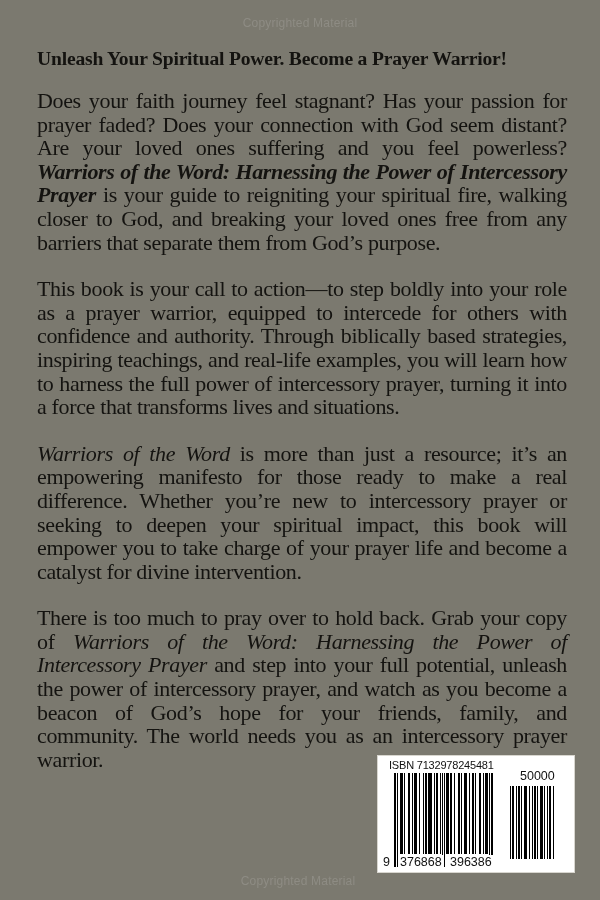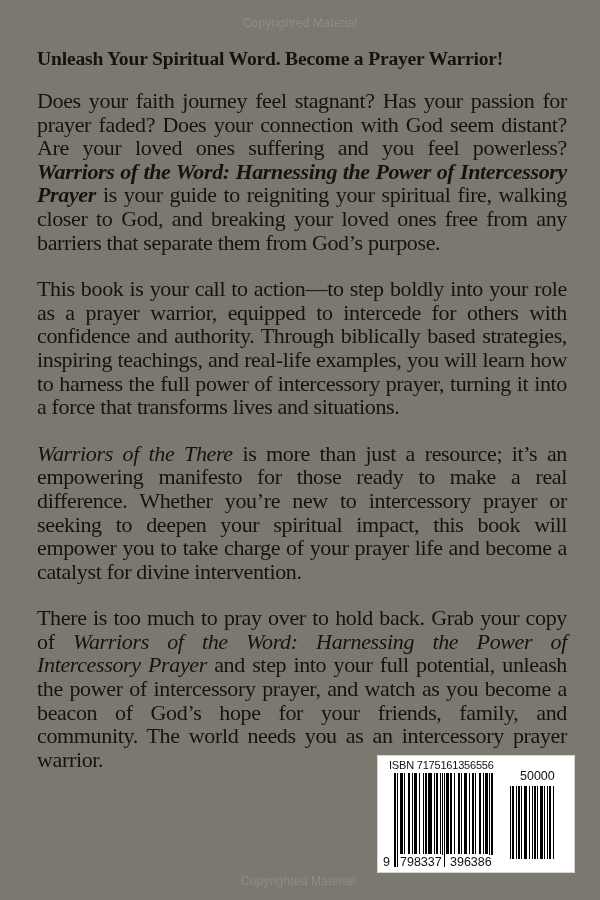--- a/index.html
+++ b/index.html
@@ -96,41 +96,41 @@
       font-size: 12.5px;
       color: #111;
     }
   </style>
 </head>
 <body>
 
 <div class="watermark top">Copyrighted Material</div>
 
 <div class="content">
-  <div class="headline">Unleash Your Spiritual Word. Become a Prayer Warrior!</div>
+  <div class="headline">Unleash Your Spiritual Power. Become a Prayer Warrior!</div>
 
   <p class="para">
     <span>Does your faith journey feel stagnant? Has your passion for prayer faded? Does your connection with God seem distant? Are your loved ones suffering and you feel powerless? </span><span class="bi">Warriors of the Word: Harnessing the Power of Intercessory Prayer</span><span> is your guide to reigniting your spiritual fire, walking closer to God, and breaking your loved ones free from any barriers that separate them from God’s purpose.</span>
   </p>
 
   <p class="para">
     <span>This book is your call to action—to step boldly into your role as a prayer warrior, equipped to intercede for others with confidence and authority. Through biblically based strategies, inspiring teachings, and real-life examples, you will learn how to harness the full power of intercessory prayer, turning it into a force that transforms lives and situations.</span>
   </p>
 
   <p class="para">
-    <span class="it">Warriors of the There</span><span> is more than just a resource; it’s an empowering manifesto for those ready to make a real difference. Whether you’re new to intercessory prayer or seeking to deepen your spiritual impact, this book will empower you to take charge of your prayer life and become a catalyst for divine intervention.</span>
+    <span class="it">Warriors of the Word</span><span> is more than just a resource; it’s an empowering manifesto for those ready to make a real difference. Whether you’re new to intercessory prayer or seeking to deepen your spiritual impact, this book will empower you to take charge of your prayer life and become a catalyst for divine intervention.</span>
   </p>
 
   <p class="para">
     <span>There is too much to pray over to hold back. Grab your copy of </span><span class="it">Warriors of the Word: Harnessing the Power of Intercessory Prayer</span><span> and step into your full potential, unleash the power of intercessory prayer, and watch as you become a beacon of God’s hope for your friends, family, and community. The world needs you as an intercessory prayer warrior.</span>
   </p>
 </div>
 
 <div class="barcode-box">
-  <div class="isbn-label">ISBN 7175161356556</div>
+  <div class="isbn-label">ISBN 7132978245481</div>
 
   <div class="bars-main">
     <div class="bar" style="width:2px"></div>
       <div class="gap" style="width:1px"></div>
       <div class="bar" style="width:1px"></div>
     <div class="gap" style="width:2px"></div>
       <div class="bar short" style="width:3px"></div>
       <div class="gap" style="width:1px"></div>
       <div class="bar short" style="width:1px"></div>
       <div class="gap" style="width:3px"></div>
@@ -182,21 +182,21 @@
       <div class="gap" style="width:1px"></div>
       <div class="bar short" style="width:3px"></div>
       <div class="gap" style="width:1px"></div>
     <div class="bar" style="width:1px"></div>
       <div class="gap" style="width:1px"></div>
       <div class="bar" style="width:2px"></div>
   </div>
 
   <div class="digits-main">
     <span style="left:0">9</span>
-    <span style="left:17px">798337</span>
+    <span style="left:17px">376868</span>
     <span style="left:67px">396386</span>
   </div>
 
   <div class="addon-digits">50000</div>
   <div class="bars-addon">
     <div class="bar" style="width:1px"></div>
       <div class="gap" style="width:1px"></div>
       <div class="bar" style="width:2px"></div>
       <div class="gap" style="width:2px"></div>
     <div class="bar" style="width:1px"></div>

